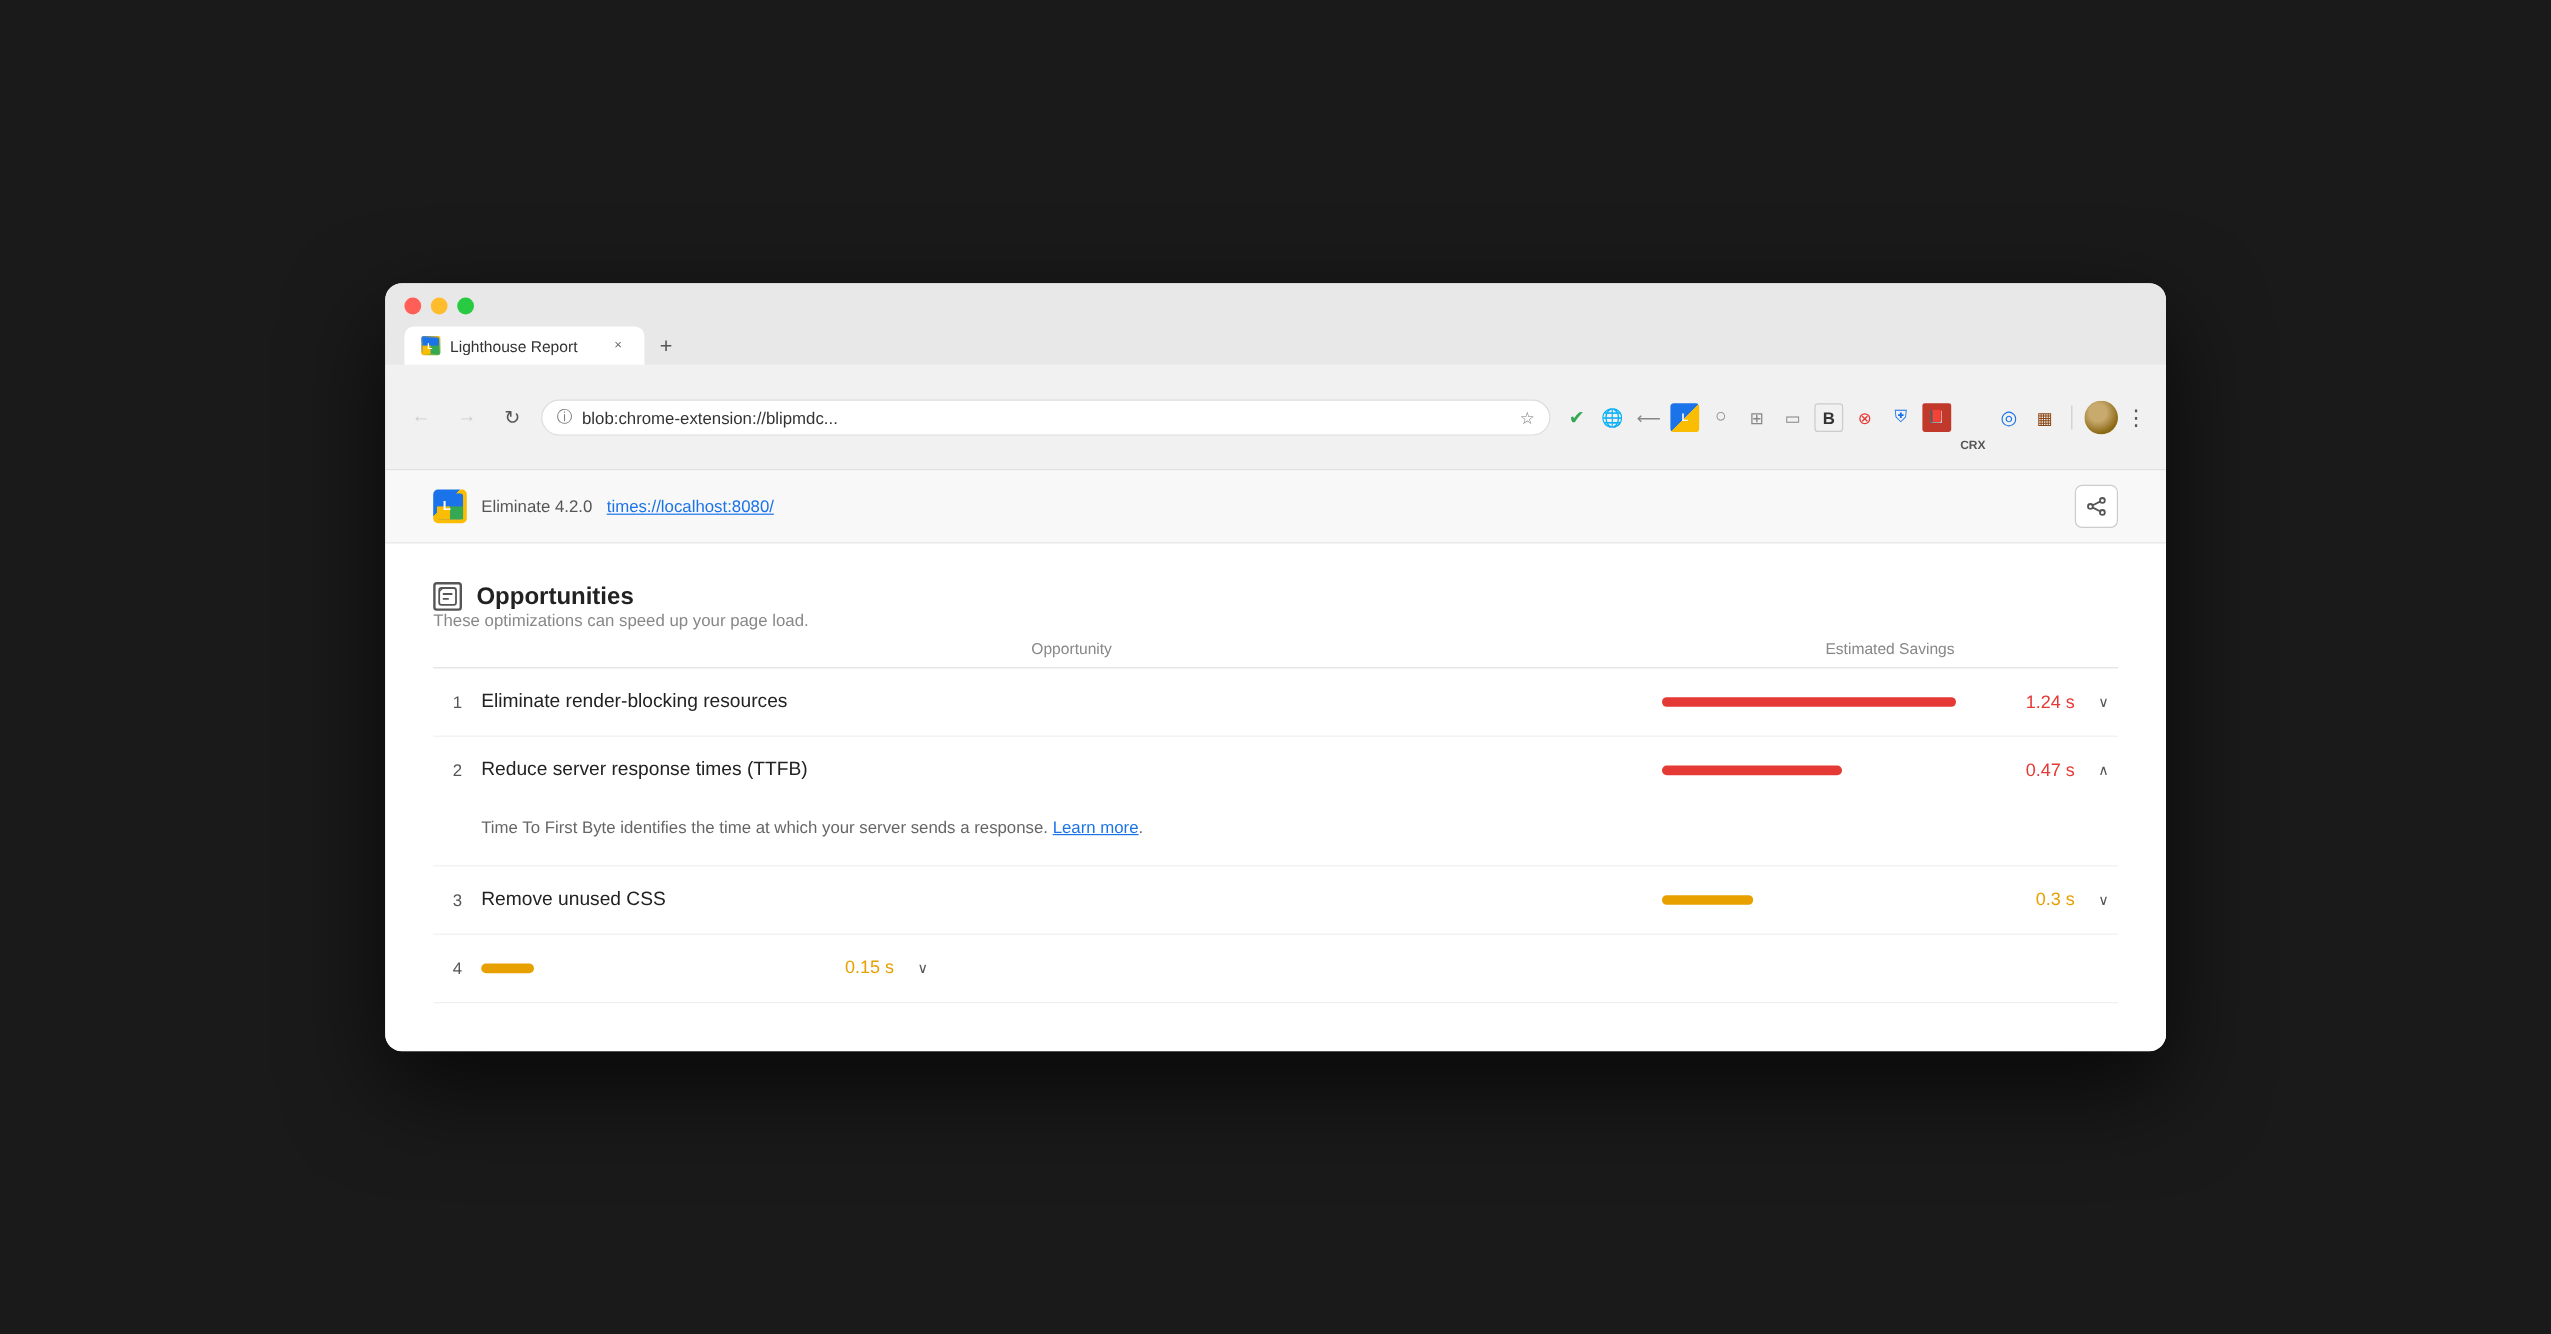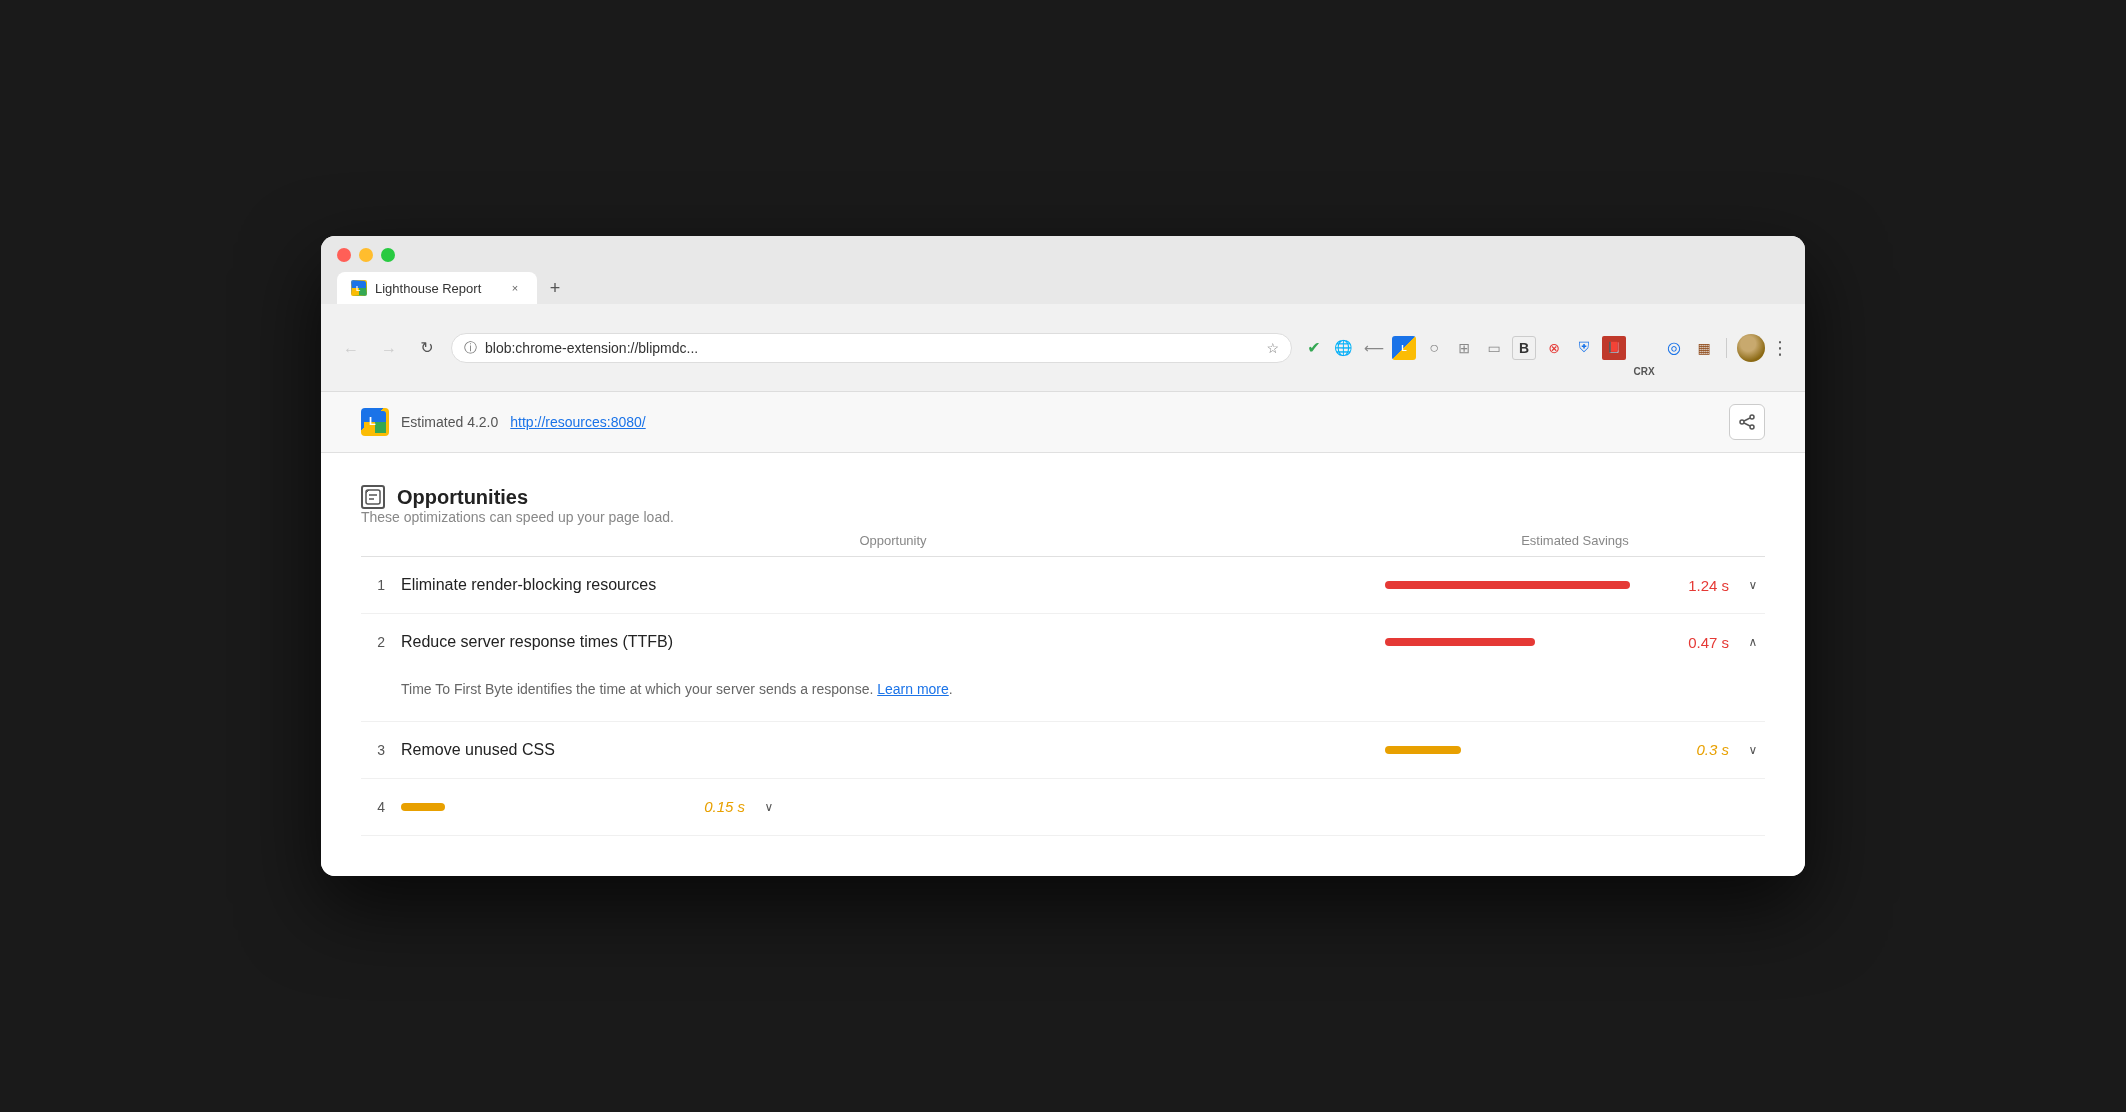--- a/index.html
+++ b/index.html
@@ -353,21 +353,21 @@
     }
 
     .savings-value {
       font-size: 15px;
       font-weight: 500;
       width: 60px;
       text-align: right;
     }
 
     .savings-value.red { color: #e53935; }
-    .savings-value.orange { color: #e8a000; font-style: italic; }
+    .savings-value.orange { color: #e8a000; }
 
     .expand-btn {
       width: 24px;
       height: 24px;
       display: flex;
       align-items: center;
       justify-content: center;
       cursor: pointer;
       color: #555;
       font-size: 12px;
@@ -474,22 +474,22 @@
   <div class="lh-header">
     <div class="lh-brand">
       <div class="lh-logo">
         <svg width="22" height="22" viewBox="0 0 22 22">
           <rect width="22" height="22" rx="3" fill="#1a73e8"></rect>
           <rect x="0" y="11" width="11" height="11" rx="0" fill="#fbbc04"></rect>
           <rect x="11" y="11" width="11" height="11" rx="0" fill="#34a853"></rect>
           <text x="5" y="14" font-size="11" fill="white" font-weight="bold" font-family="sans-serif">L</text>
         </svg>
       </div>
-      <span class="lh-version">Estimated 4.2.0</span>
-      <span class="lh-url">http://resources:8080/</span>
+      <span class="lh-version">Eliminate 4.2.0</span>
+      <span class="lh-url">times://localhost:8080/</span>
     </div>
     <div class="lh-share-btn">
       <svg width="18" height="18" viewBox="0 0 18 18" fill="none">
         <circle cx="14" cy="4" r="2" stroke="#555" stroke-width="1.5"></circle>
         <circle cx="4" cy="9" r="2" stroke="#555" stroke-width="1.5"></circle>
         <circle cx="14" cy="14" r="2" stroke="#555" stroke-width="1.5"></circle>
         <line x1="6" y1="8" x2="12" y2="5" stroke="#555" stroke-width="1.5"></line>
         <line x1="6" y1="10" x2="12" y2="13" stroke="#555" stroke-width="1.5"></line>
       </svg>
     </div>

